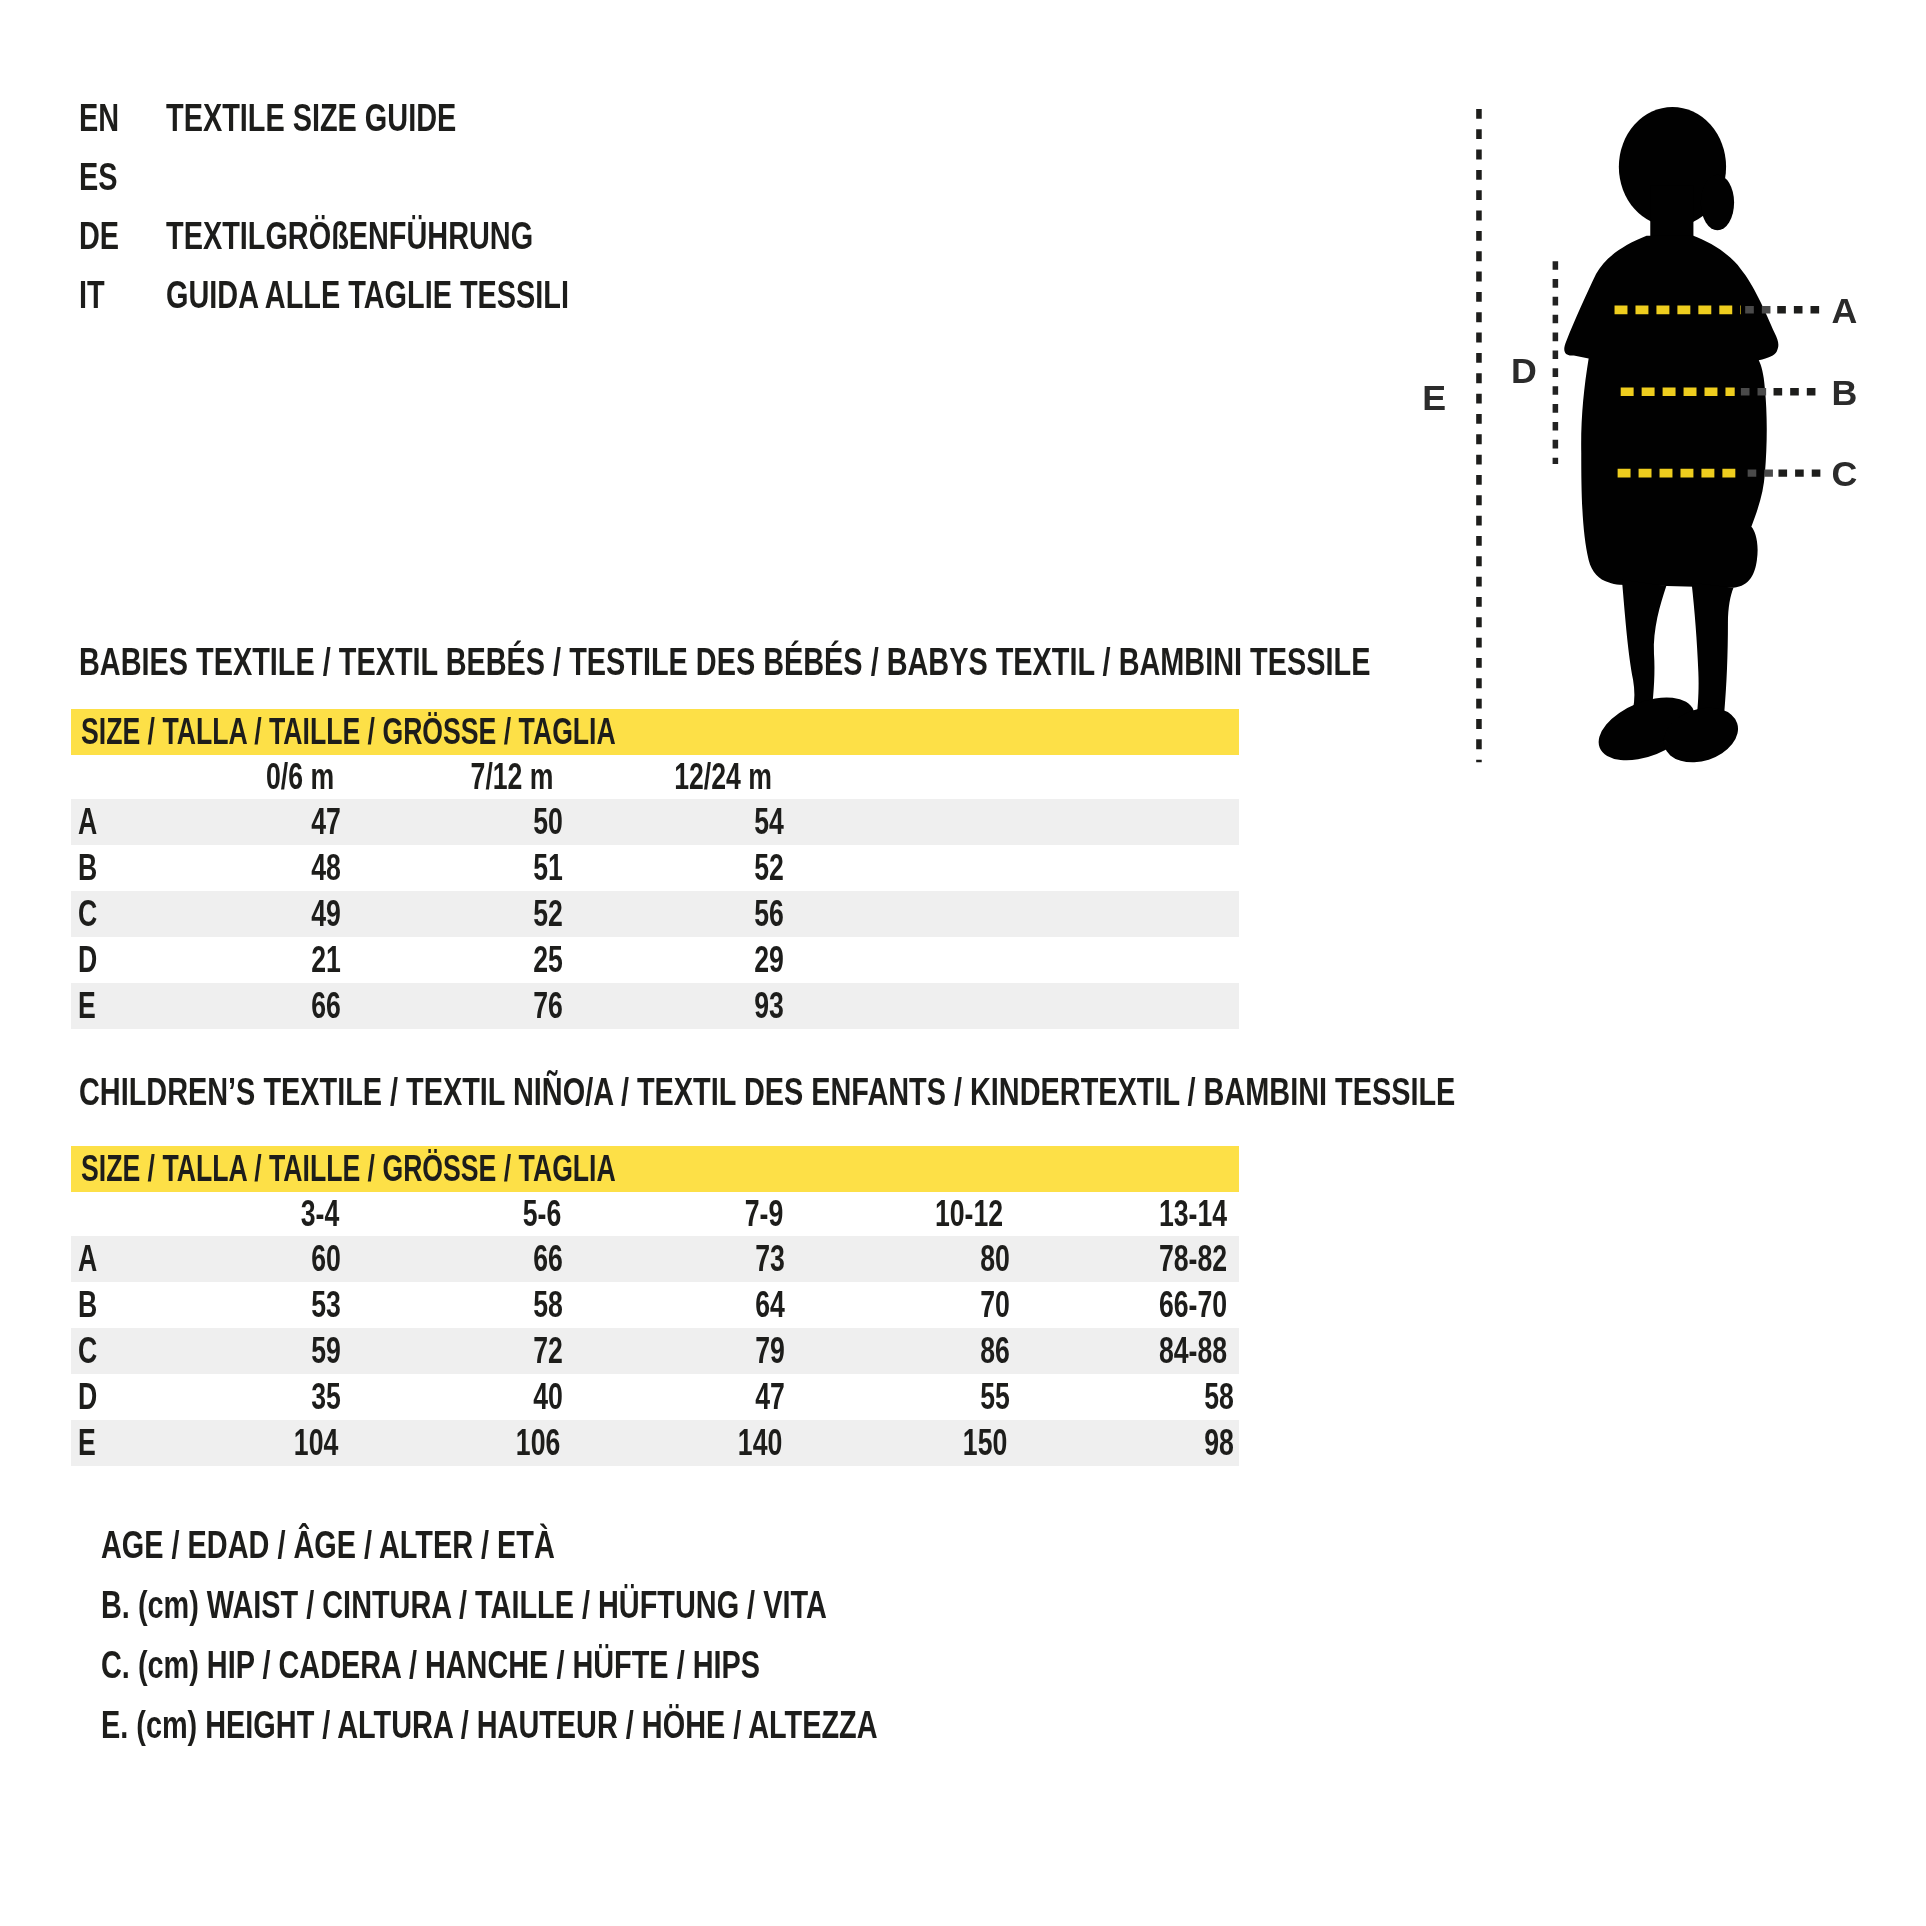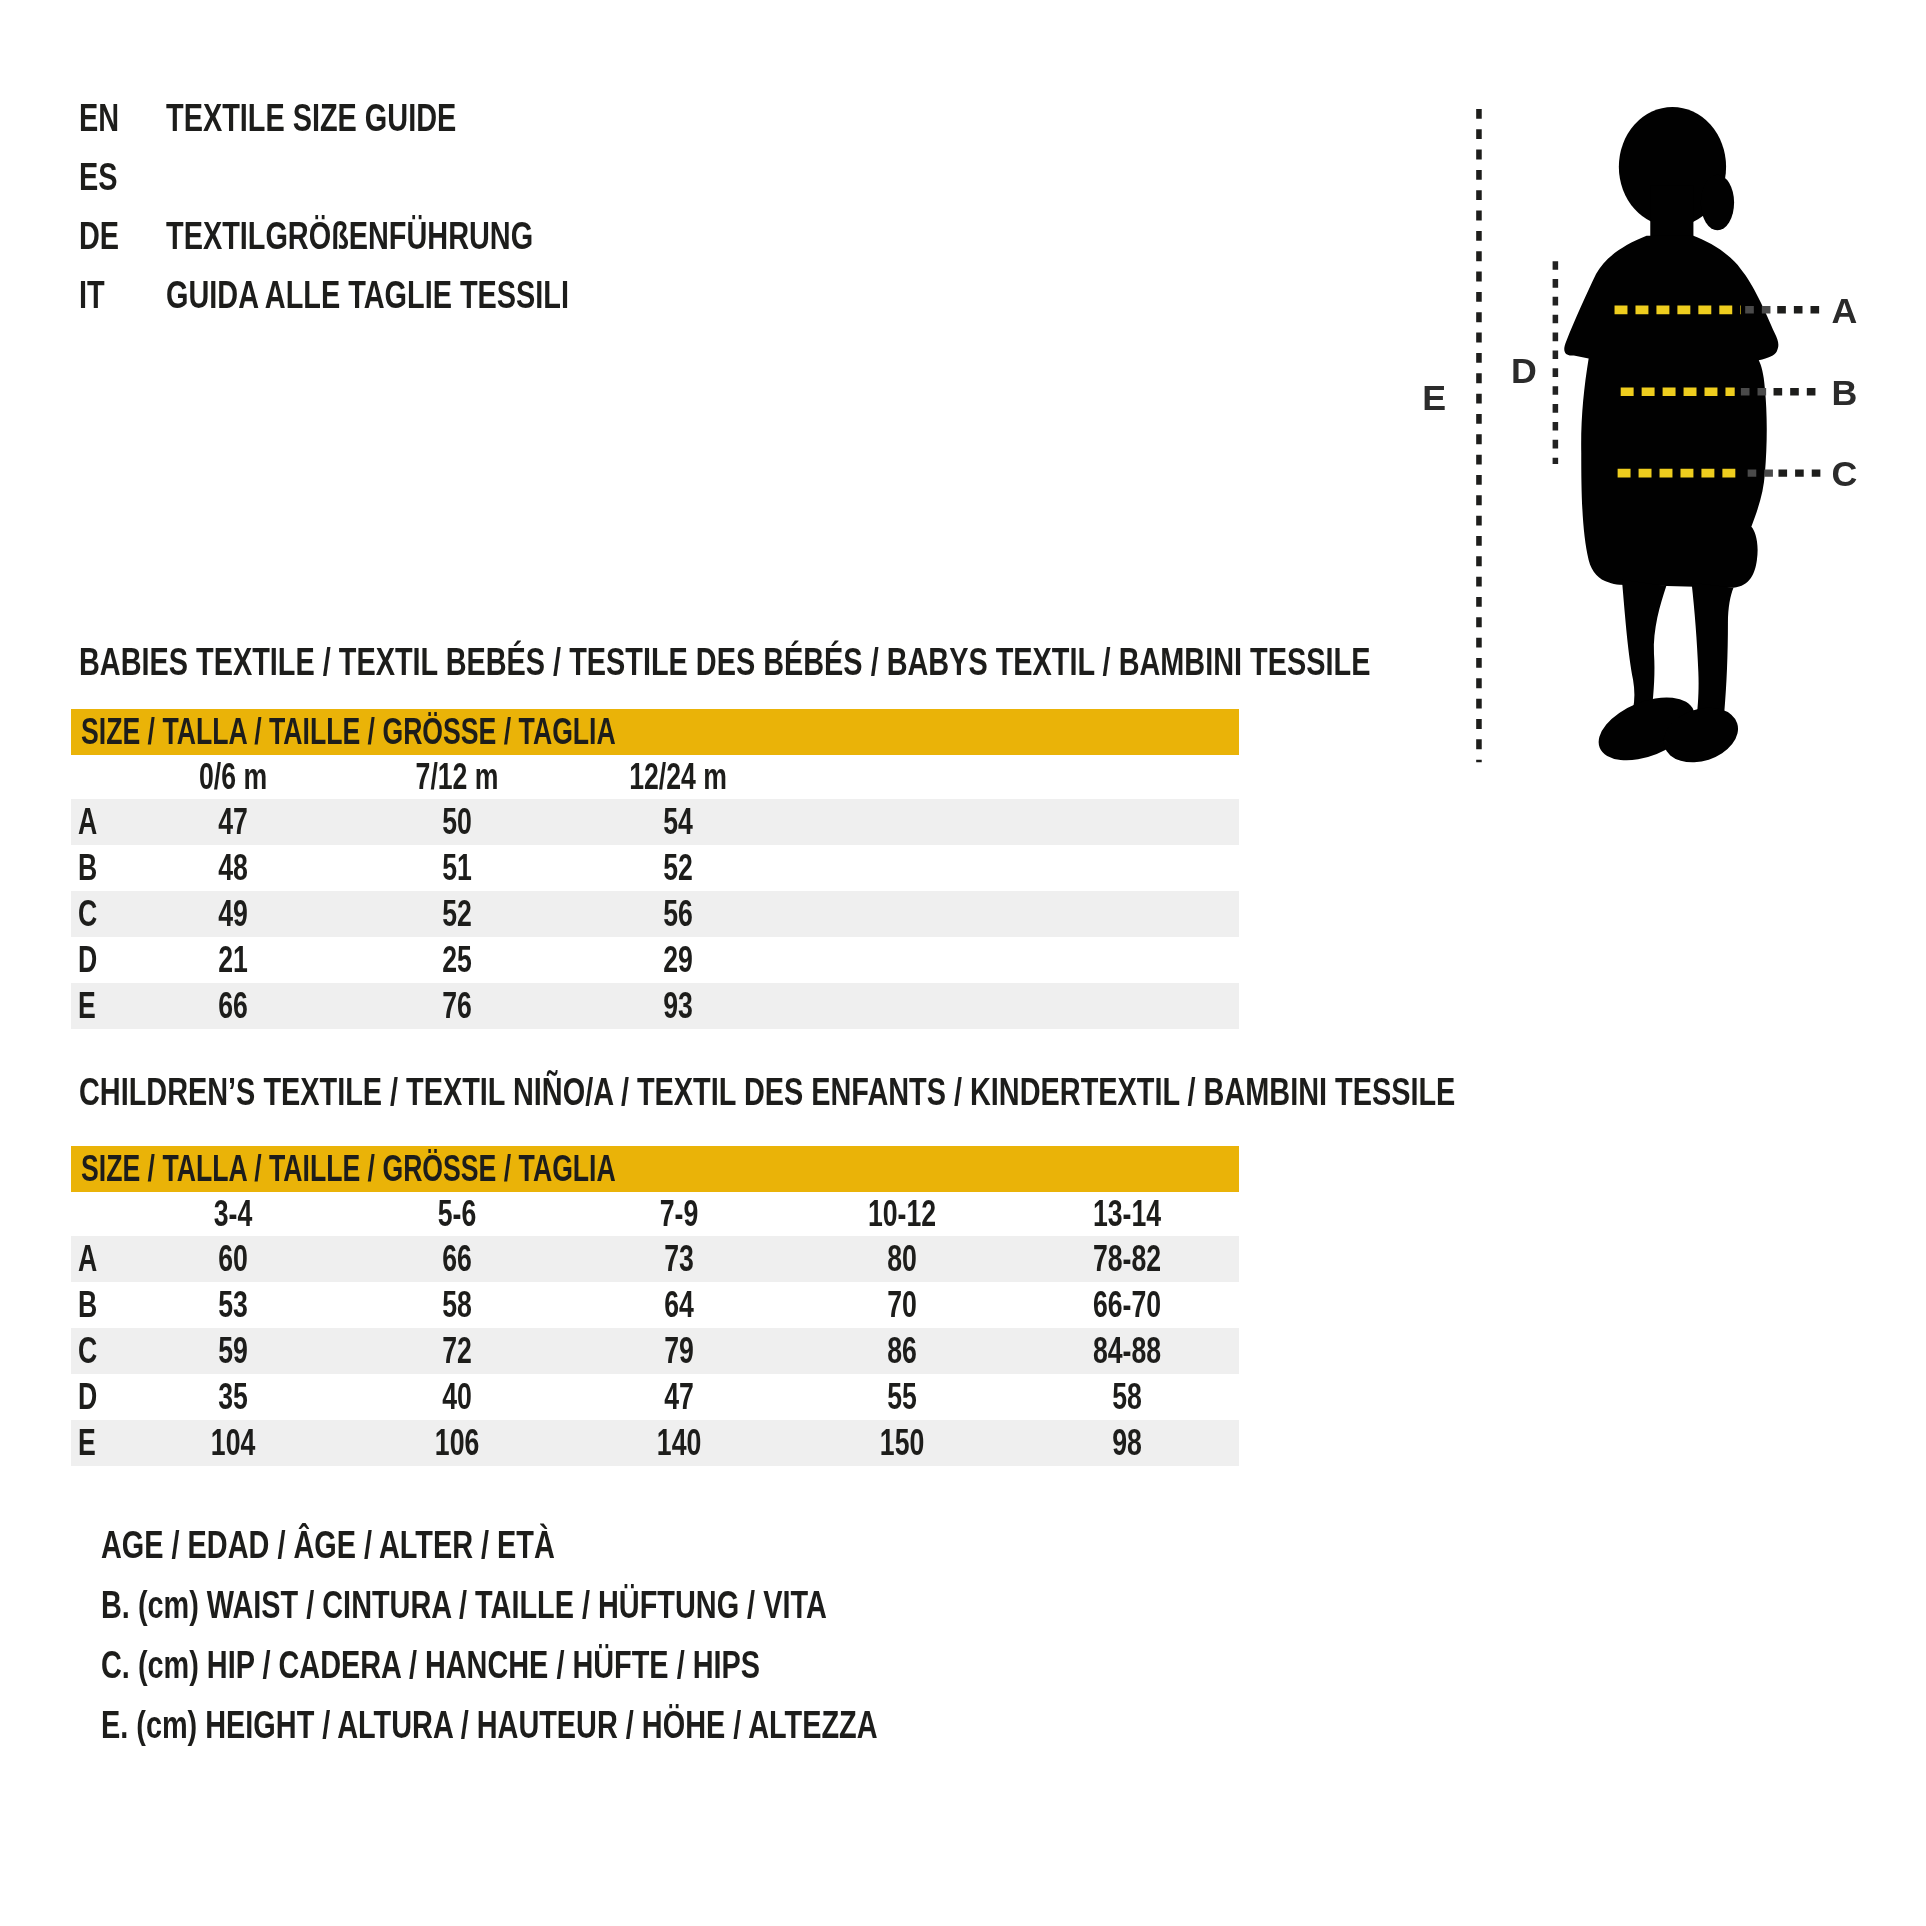--- a/index.html
+++ b/index.html
@@ -16,26 +16,26 @@
   .lang-code{width:87px;flex:0 0 87px;}
   .lang-title{flex:1;}
 
   .section-title{position:absolute;left:79px;height:44px;line-height:44px;font-size:39px;}
   #babies-title{top:640px;text-align:right;}
   #children-title{top:1070px;}
 
   .size-table{position:absolute;left:71px;width:1168px;}
   #babies-table{top:709px;}
   #children-table{top:1146px;}
-  .size-bar{height:46px;line-height:46px;background:#eab308;font-size:36px;padding-left:10px;box-sizing:border-box;}
+  .size-bar{height:46px;line-height:46px;background:#fde047;font-size:36px;padding-left:10px;box-sizing:border-box;}
   .trow{display:grid;height:46px;line-height:46px;font-size:36px;align-items:center;}
   .trow.header{height:44px;line-height:44px;}
   .grid-b{grid-template-columns:49px 226px 222px 221px auto;}
   .grid-c{grid-template-columns:49px 226px 222px 222px 225px auto;}
-  .tcell{text-align:center;}
+  .tcell{text-align:right;}
   .tlabel{text-align:left;padding-left:7.4px;font-size:36px;}
   .striped{background:#efefef;}
 
   .legend{position:absolute;left:79px;top:1515px;margin-left:22px;}
   .legend-line{height:60px;line-height:60px;font-size:39px;}
 
   .figure{position:absolute;left:1405px;top:99px;width:530px;height:678px;}
   .figure svg{display:block;}
 </style>
 </head>

